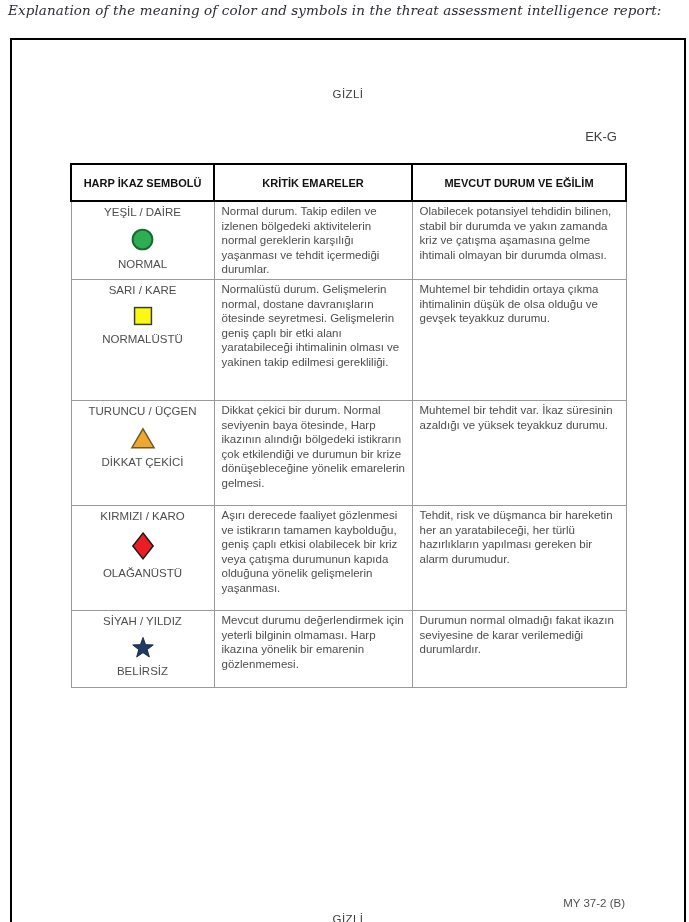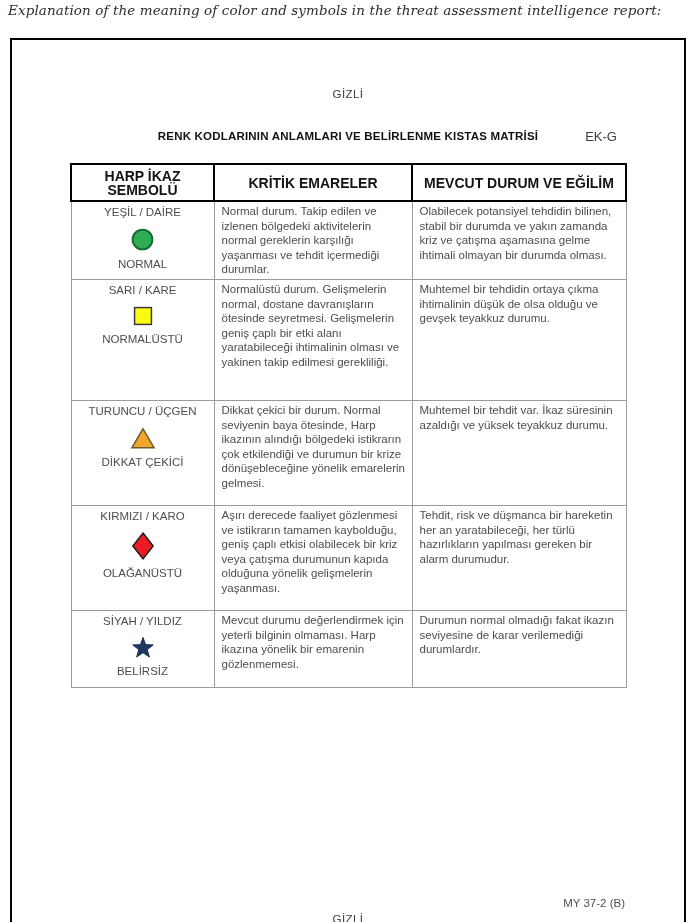--- a/index.html
+++ b/index.html
@@ -30,21 +30,21 @@
   }
   table.matrix{
     position:absolute;left:58px;top:123px;width:557px;
     border-collapse:collapse;table-layout:fixed;
   }
   table.matrix col.c1{width:143px;}
   table.matrix col.c2{width:198px;}
   table.matrix col.c3{width:214px;}
   table.matrix th{
     border:2px solid #000;height:33px;
-    font-size:14px;font-weight:bold;color:#121212;
+    font-size:11px;font-weight:bold;color:#121212;
     text-align:center;vertical-align:middle;line-height:14px;
     padding:1px 4px;background:#fff;
   }
   table.matrix td{
     border:1px solid #9a9a9a;
     font-size:11.5px;color:#4d4d4d;line-height:14.6px;
     vertical-align:top;padding:2px 6px 2px 7px;background:#fff;
   }
   table.matrix td.sym{
     text-align:center;padding:2px 2px;
@@ -64,21 +64,20 @@
   }
 </style>
 </head>
 <body>
 
 <div class="caption">Explanation of the meaning of color and symbols in the threat assessment intelligence report:</div>
 
 <div class="page">
   <div class="classification-top">GİZLİ</div>
   <div class="annex">EK-G</div>
-  <div class="doc-title">RENK KODLARININ ANLAMLARI VE BELİRLENME KISTAS MATRİSİ</div>
 
   <table class="matrix">
     <colgroup>
         <col class="c1">
         <col class="c2">
         <col class="c3">
       </colgroup>
     <thead>
       <tr>
         <th>HARP İKAZ SEMBOLÜ</th>

